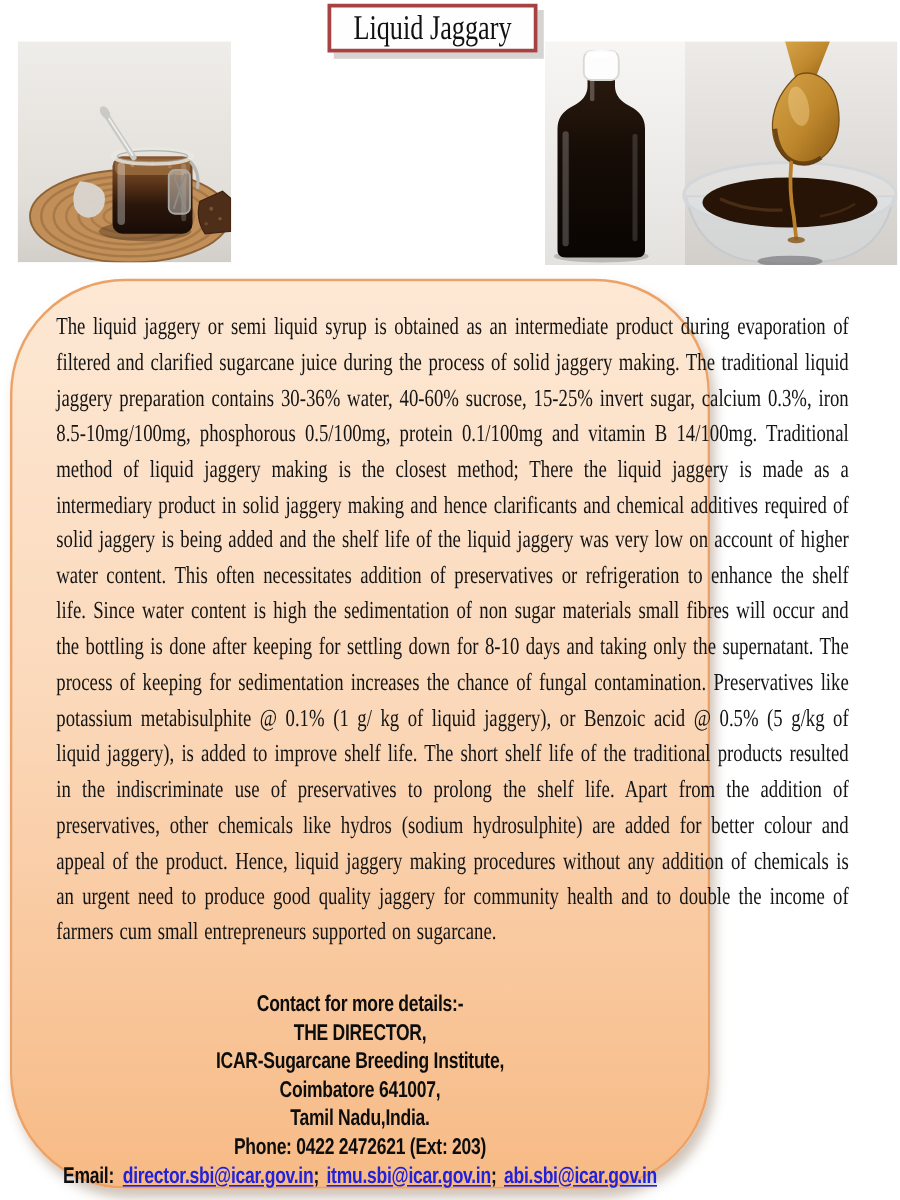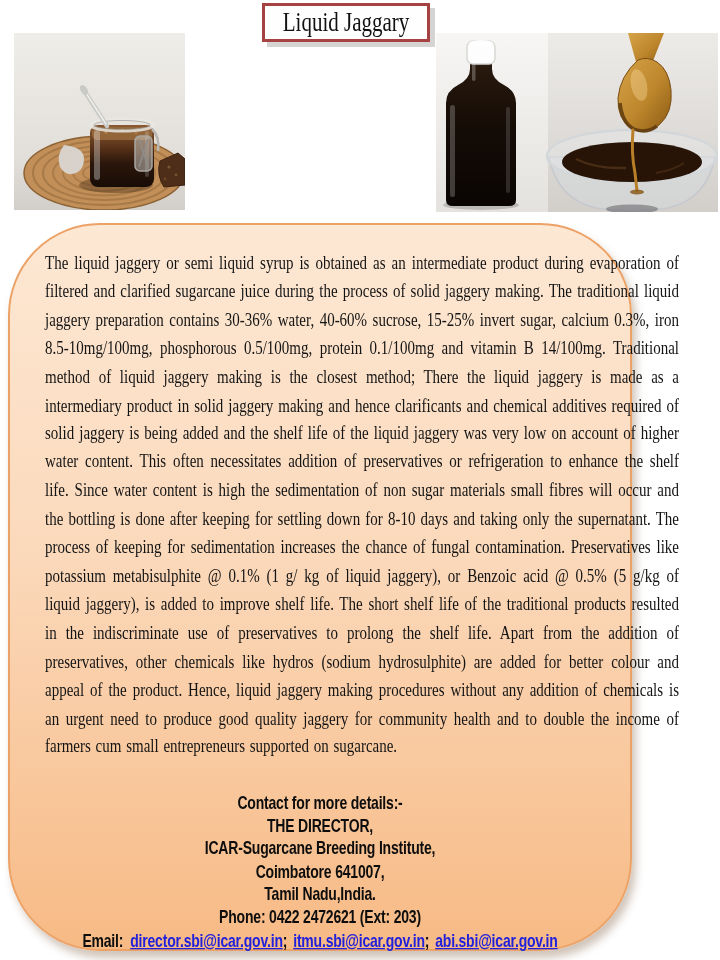--- a/index.html
+++ b/index.html
@@ -19,21 +19,21 @@
   .title-box .title-text {
     font-family:"Liberation Serif", serif; font-size:21px; color:#111;
     transform:scaleY(1.32); white-space:nowrap;
   }
   .photo { position:absolute; overflow:hidden; }
   .photo-left  { left:14px;  top:33px; width:171px; height:177px; }
   .photo-right { left:436px; top:33px; width:282px; height:179px; }
   .photo svg { display:block; }
 
   .content-box {
-    position:absolute; left:8px; top:223px; width:624px; height:728px;
+    position:absolute; left:8px; top:223px; width:560px; height:728px;
     border:2px solid #eca266; border-radius:92px;
     background:linear-gradient(180deg,#fde8d4 0%, #fbd9bb 45%, #f7ba85 100%);
     box-shadow:4px 7px 9px rgba(150,125,100,0.45);
   }
   .body-paragraph {
     position:absolute; left:35px; top:24px; width:634px;
     font-family:"Liberation Serif", serif;
     font-size:15px; line-height:21.9px; color:#141414;
     text-align:justify; word-spacing:1px;
     transform:scaleY(1.3); transform-origin:top left;

